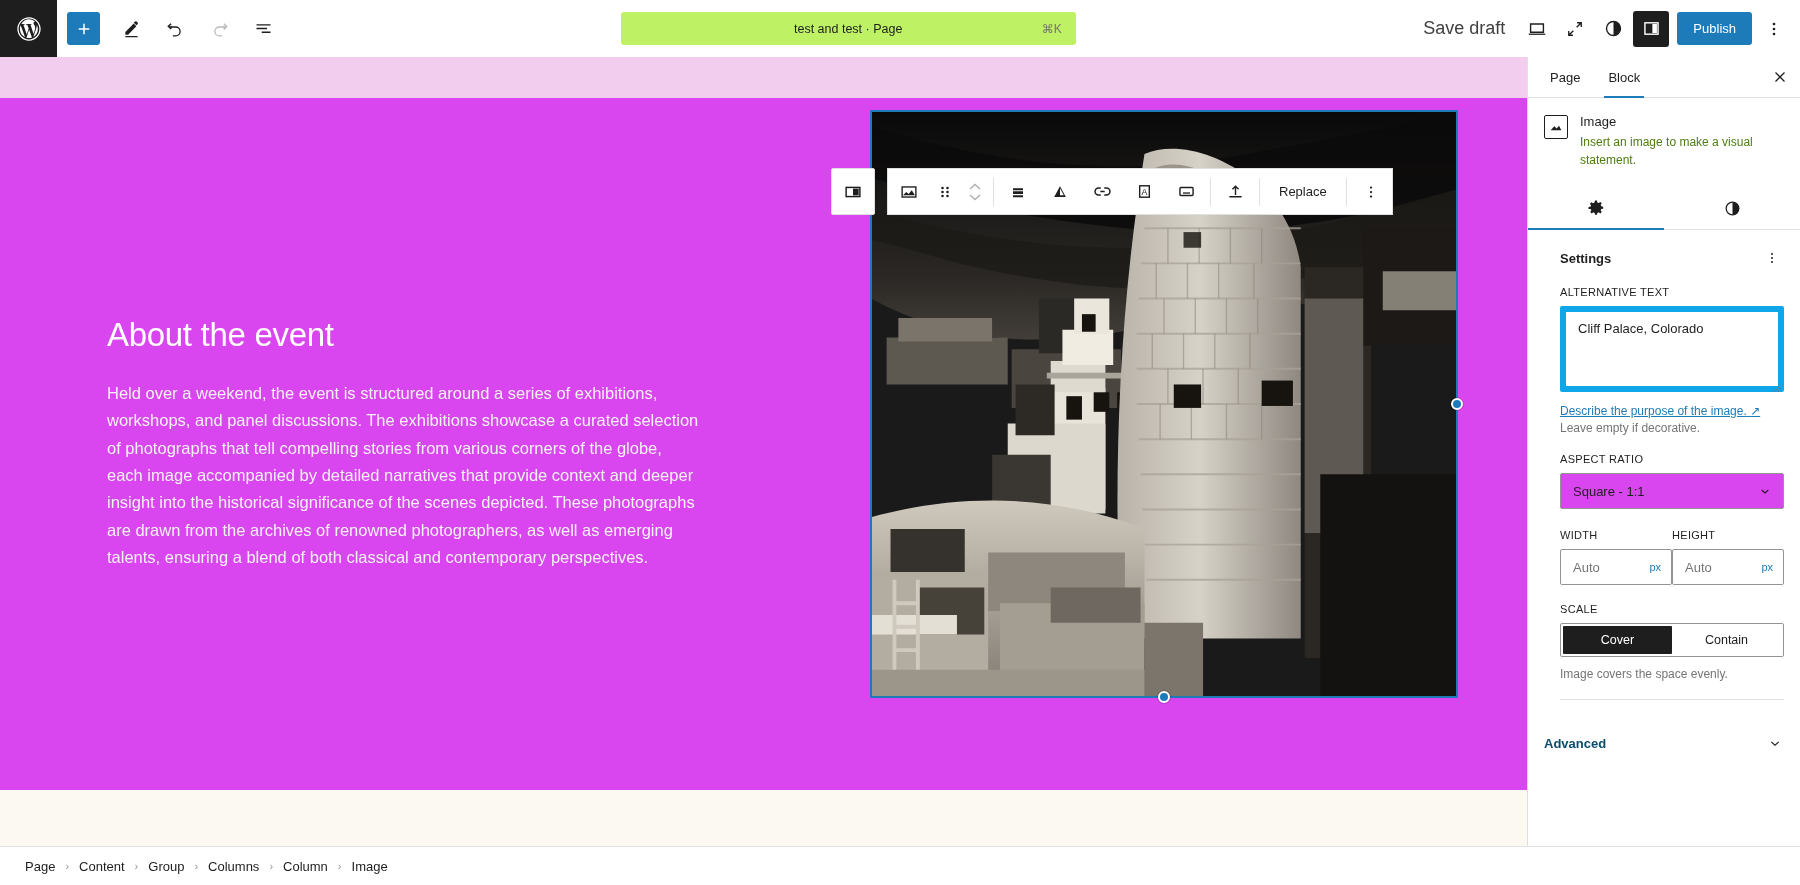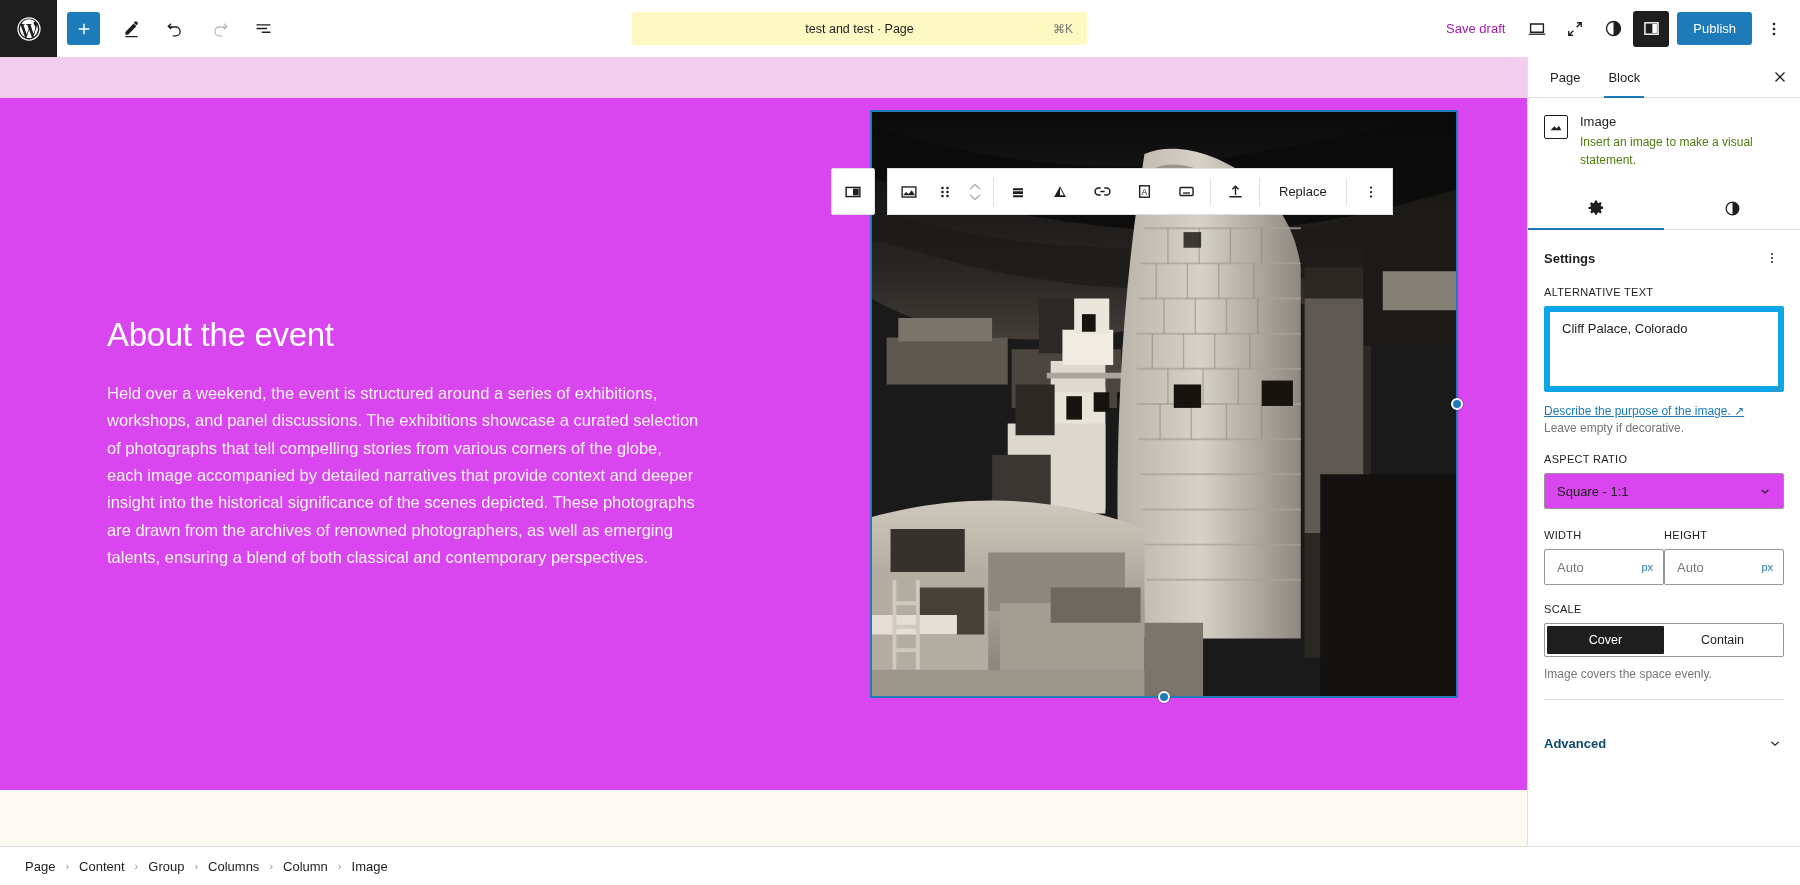--- a/index.html
+++ b/index.html
@@ -20,28 +20,28 @@
     display: flex; align-items: center; justify-content: center; flex: 0 0 57px;
   }
   .header-left { display: flex; align-items: center; gap: 0px; padding-left: 10px; }
   .hbtn {
     width: 44px; height: 44px; display: flex; align-items: center; justify-content: center;
     border-radius: 3px; background: transparent; border: none; cursor: pointer;
   }
   .hbtn.primary { background: #1e7bb9; width: 33px; height: 33px; border-radius: 3px; margin-right: 9px; }
   .header-center { flex: 1 1 auto; display: flex; justify-content: center; }
   .doc-bar {
-    width: 455px; height: 33px; background: #fef9c3; border-radius: 3px;
+    width: 455px; height: 33px; background: #bef264; border-radius: 3px;
     display: flex; align-items: center; justify-content: center; position: relative;
     font-size: 12.5px; color: #1e1e1e; cursor: pointer;
   }
   .doc-bar .shortcut { position: absolute; right: 14px; font-size: 12px; color: #757575; }
   .header-right { display: flex; align-items: center; gap: 2px; padding-right: 8px; }
   .save-draft {
-    font-size: 13px; color: #a21caf; background: none; border: none; cursor: pointer;
+    font-size: 18px; color: #404040; background: none; border: none; cursor: pointer;
     padding: 6px 12px; border-radius: 3px; white-space: nowrap;
   }
   .icon-btn {
     width: 36px; height: 36px; display: flex; align-items: center; justify-content: center;
     border-radius: 3px; border: none; background: transparent; cursor: pointer;
   }
   .icon-btn.active { background: #1e1e1e; }
   .publish-btn {
     background: #1e7bb9; color: #fff; font-size: 13px; border: none; border-radius: 3px;
     padding: 9px 16px; cursor: pointer; margin-left: 6px; margin-right: 2px;
@@ -142,21 +142,21 @@
 
   .sb-subtabs { display: flex; border-bottom: 1px solid #e0e0e0; margin-top: 10px; }
   .sb-subtab {
     flex: 1 1 50%; height: 42px; display: flex; align-items: center; justify-content: center;
     background: none; border: none; cursor: pointer; position: relative;
   }
   .sb-subtab.active::after {
     content: ""; position: absolute; left: 0; right: 0; bottom: -1px; height: 2px; background: #1e7bb9;
   }
 
-  .sb-section { padding: 16px; }
+  .sb-section { padding: 16px; margin-left: 16px; }
   .sb-section-head { display: flex; align-items: center; justify-content: space-between; margin-bottom: 16px; }
   .sb-section-title { font-size: 13px; font-weight: bold; color: #1e1e1e; }
   .sb-more { background: none; border: none; cursor: pointer; padding: 4px; display: flex; }
 
   .field-label {
     font-size: 11px; font-weight: 500; letter-spacing: 0.3px; color: #1e1e1e;
     text-transform: uppercase; display: block; margin-bottom: 8px;
   }
   .textarea-box {
     width: 100%; height: 86px; border: 6px solid #0ea5e9; border-radius: 2px; background: #fff;

